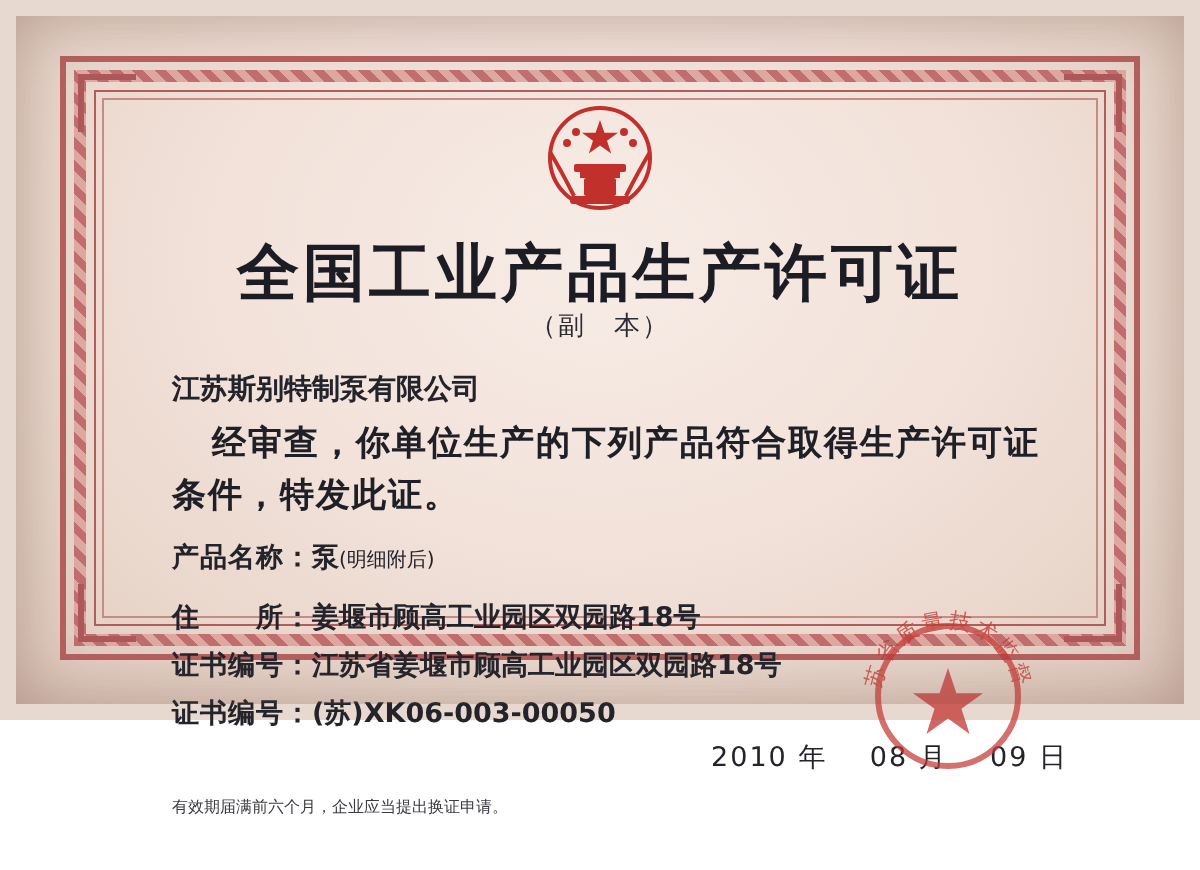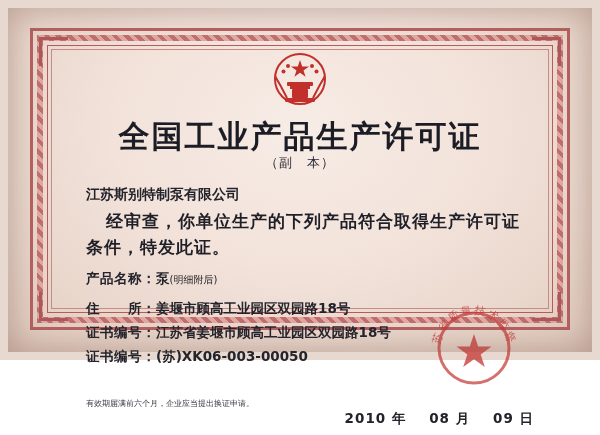--- a/index.html
+++ b/index.html
@@ -169,24 +169,23 @@
   .f-addr    { top: 250px; }
   .f-site    { top: 274px; }
   .f-certno  { top: 298px; }
   .f-valid   { top: 322px; }
 
   .date-line {
     position: absolute;
     top: 320px;
     right: 6px;
     font-size: 13.5px;
-    font-weight: bold;
+    font-weight: normal;
     color: #23232b;
     letter-spacing: 1px;
-    margin-top: 40px;
   }
 
   .footnote {
     position: absolute;
     top: 348px;
     left: 26px;
     font-size: 8px;
     color: #3a3a44;
     letter-spacing: 0;
   }

